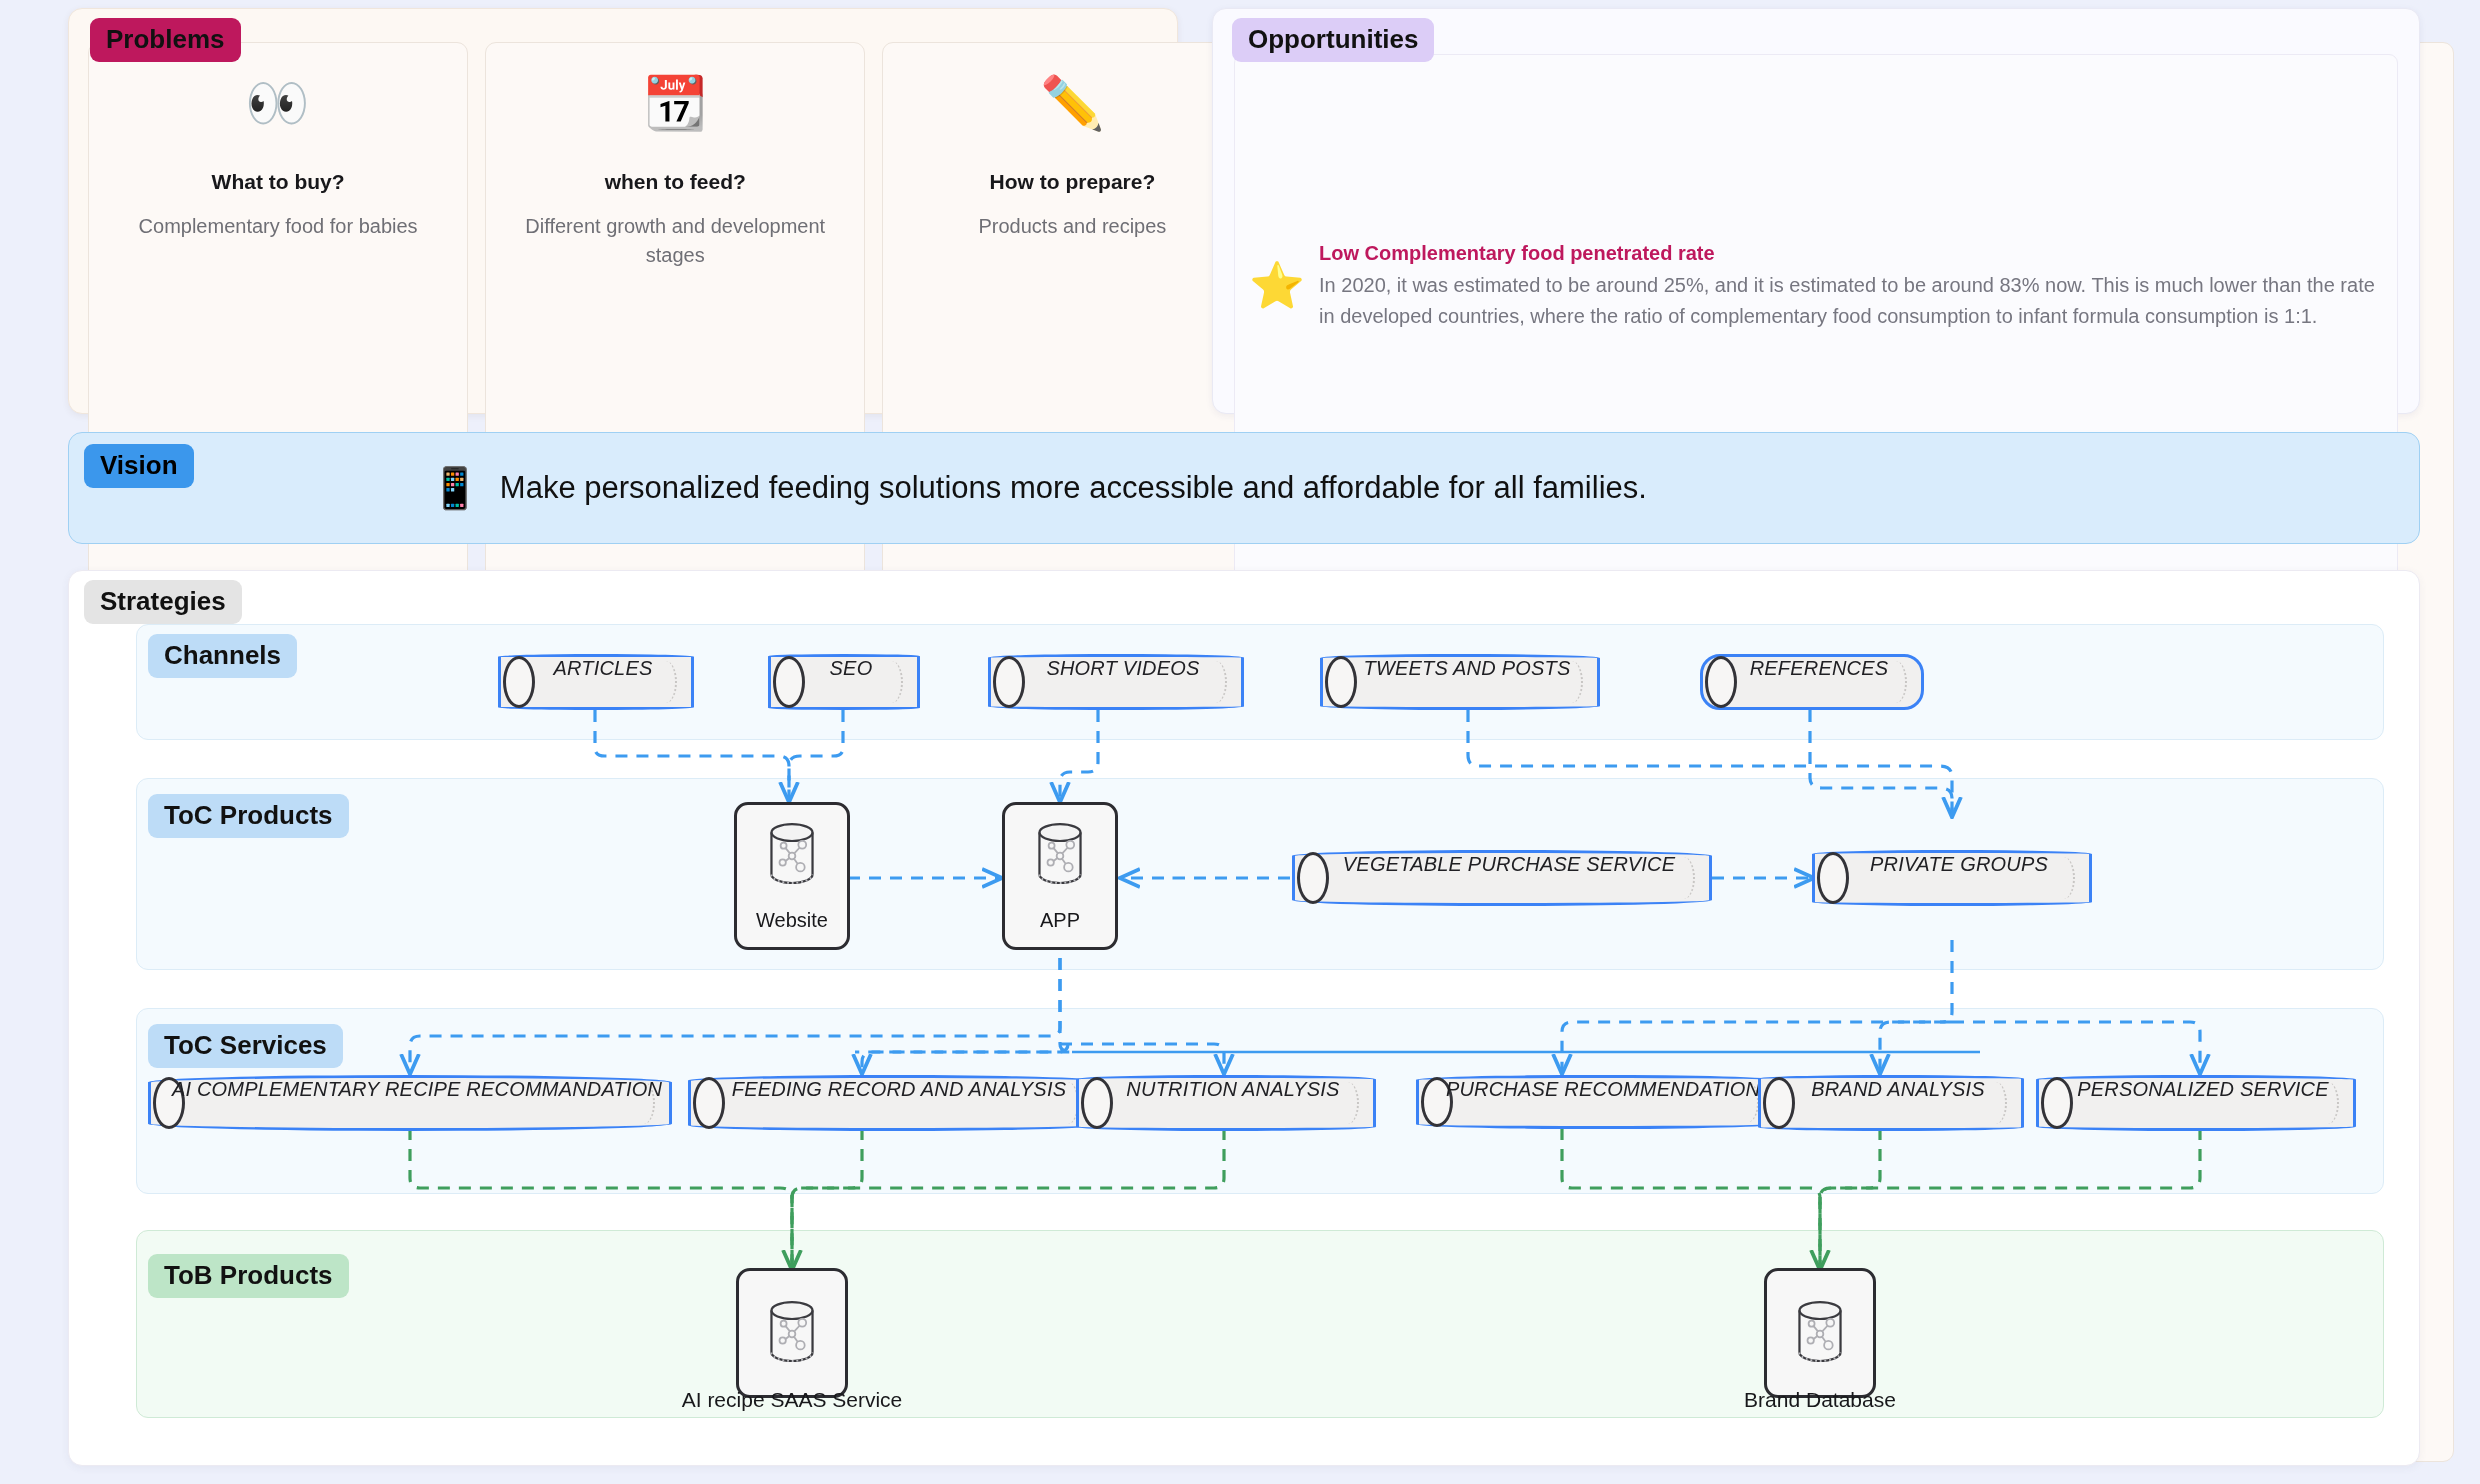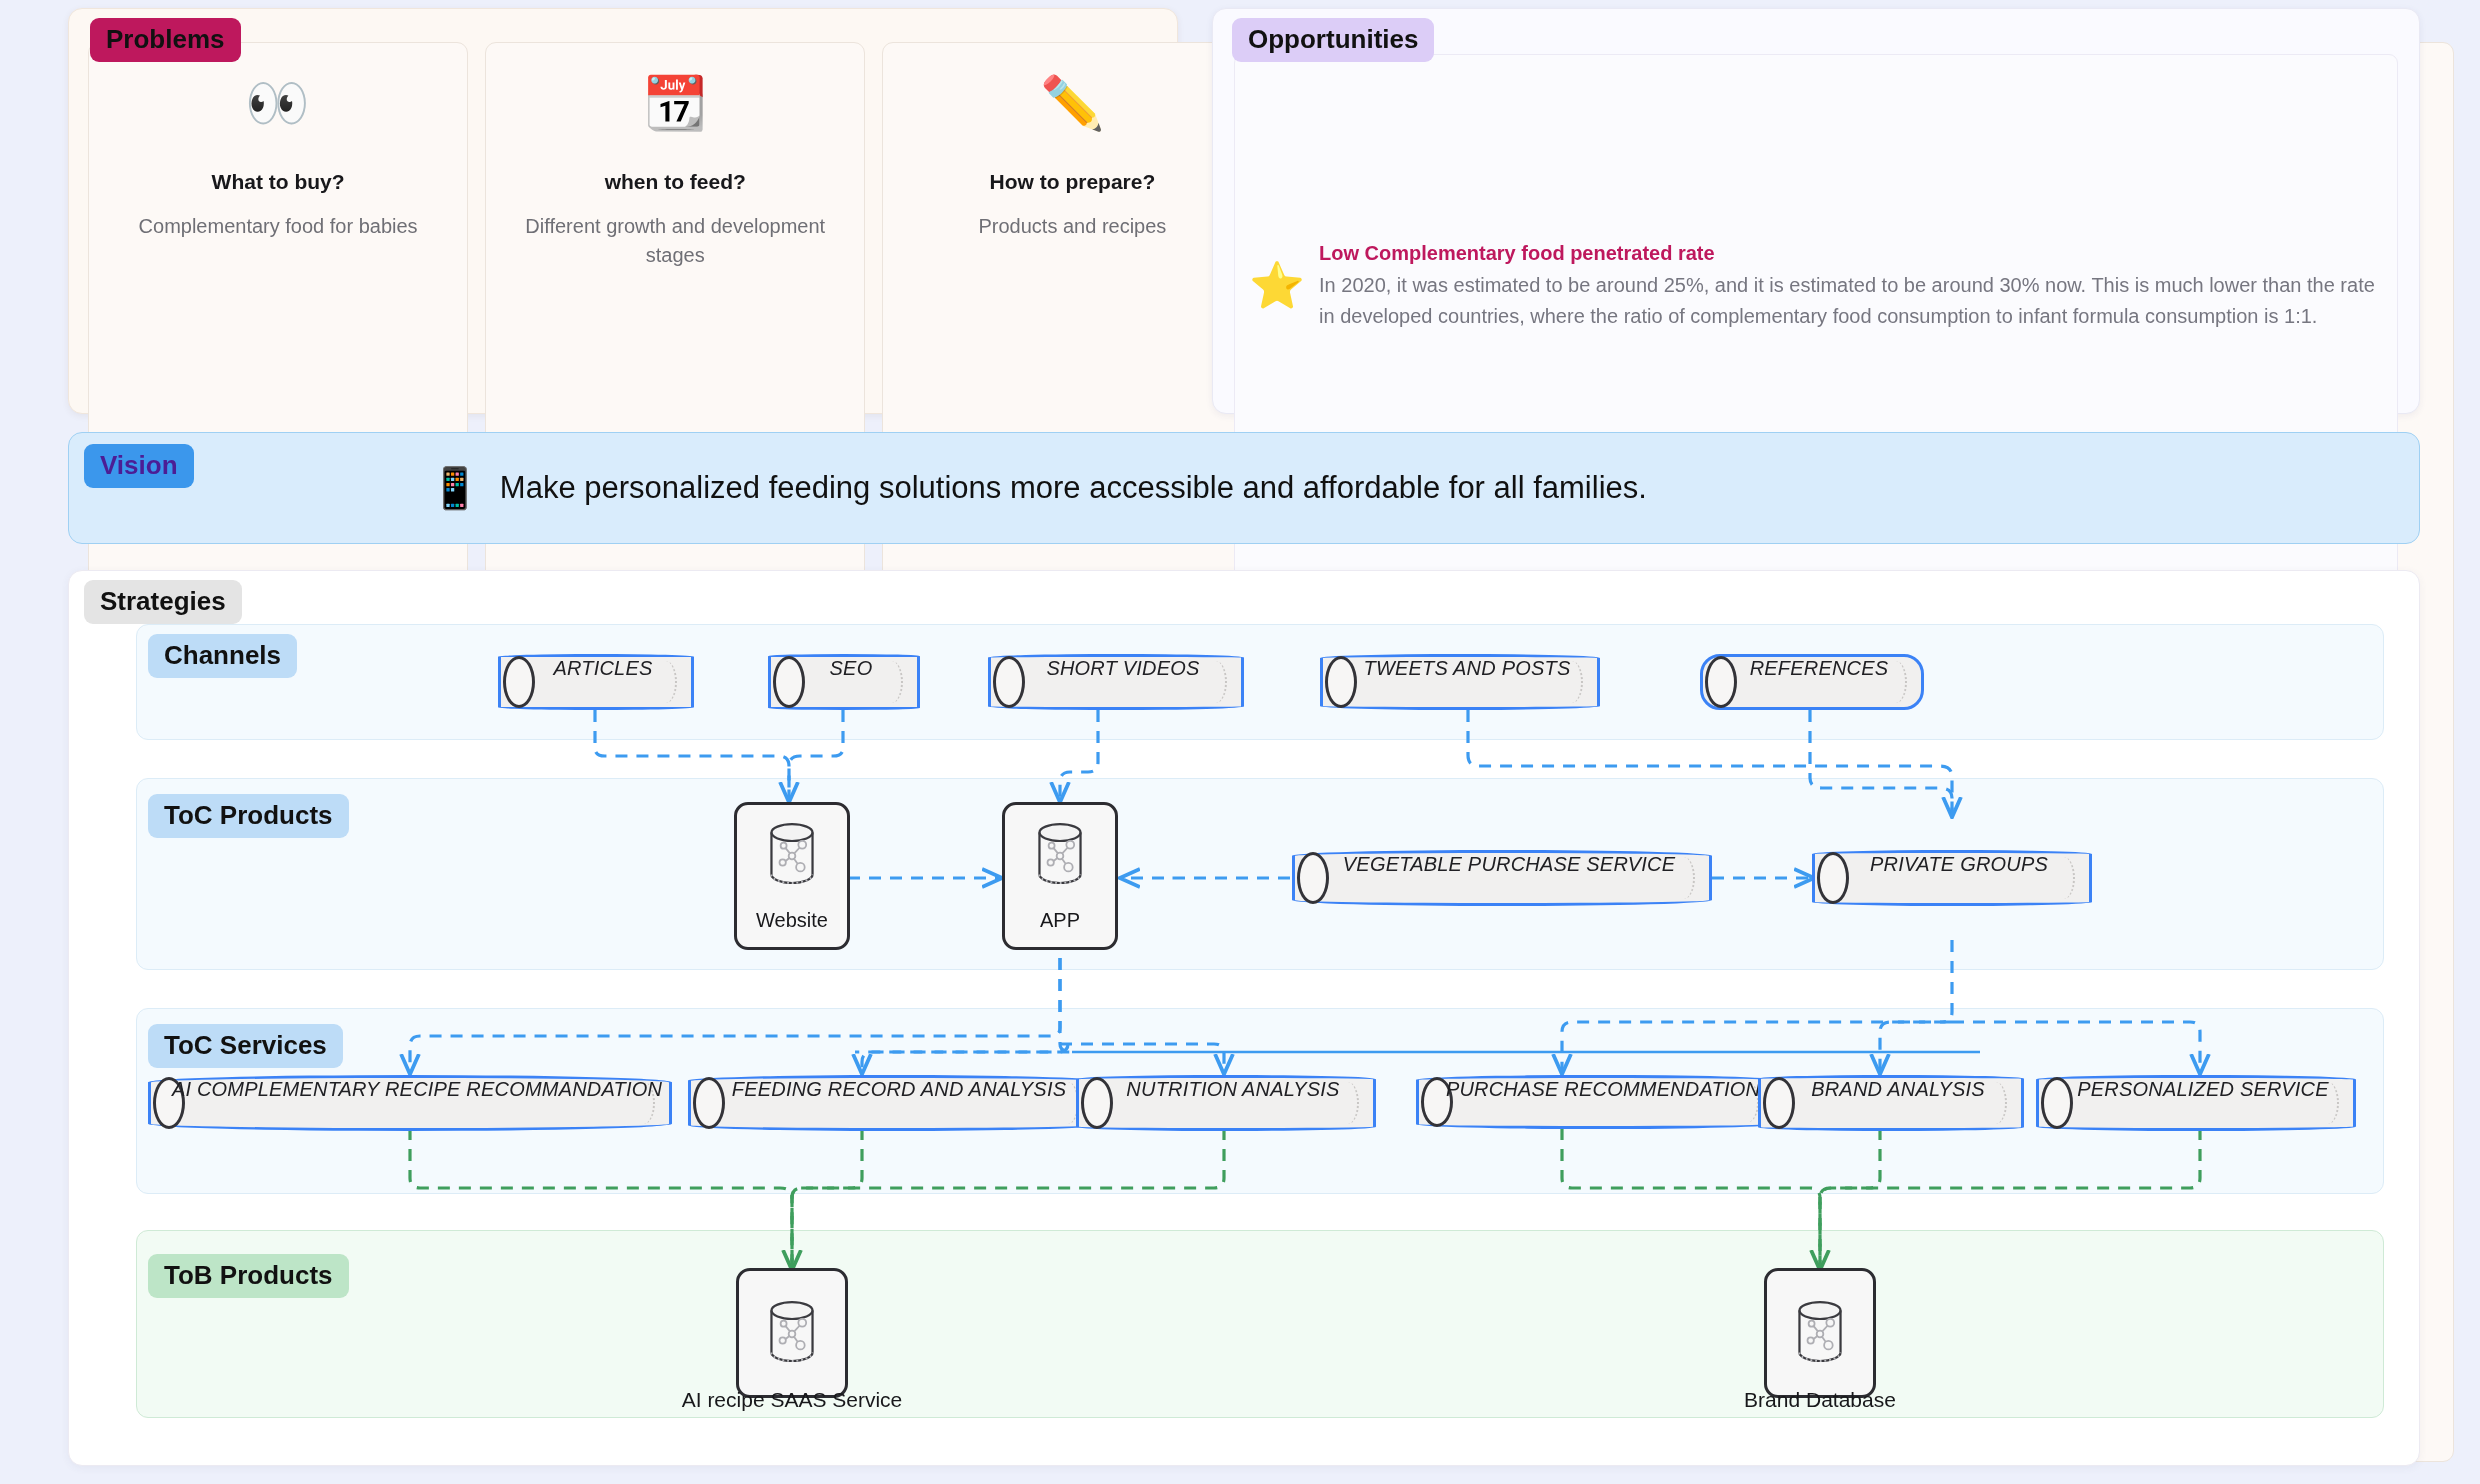--- a/index.html
+++ b/index.html
@@ -63,21 +63,21 @@
   .opp-star { font-size: 45px; line-height: 1; flex: 0 0 auto; }
   .opp-text { flex: 1 1 auto; }
   .opp-title { font-size: 20px; font-weight: 700; color: #be185d; line-height: 1.4; }
   .opp-desc { font-size: 20px; color: #767680; line-height: 1.55; margin-top: 3px; }
 
   
   .vision-card {
     position: absolute; left: 68px; top: 432px; width: 2352px; height: 112px;
     background: #d9ecfc; border: 1px solid #9fd0f3; border-radius: 14px;
   }
-  .badge-vision { left: 84px; top: 444px; background: #3b97ec; color: #4c1d95; }
+  .badge-vision { left: 84px; top: 444px; background: #3b97ec; color: #000000; }
   .vision-body {
     position: absolute; left: 430px; top: 0; height: 100%;
     display: flex; align-items: center; gap: 20px;
   }
   .vision-emoji { font-size: 40px; line-height: 1; }
   .vision-text { font-size: 31px; color: #111; font-weight: 400; }
 
   
   .strategies-card {
     position: absolute; left: 68px; top: 570px; width: 2352px; height: 896px;
@@ -186,21 +186,21 @@
     </div>
   </div>
 
   <div class="opps-card"></div>
   <div class="badge badge-opps">Opportunities</div>
   <div class="opp-list" style="left:1234px;right:1234px;top:54px;bottom:22px;width:1164px;">
     <div class="opp-item">
       <div class="opp-star">⭐</div>
       <div class="opp-text">
         <div class="opp-title">Low Complementary food penetrated rate</div>
-        <div class="opp-desc">In 2020, it was estimated to be around 25%, and it is estimated to be around 30% now. This is much lower than the rate in developed countries, where the ratio of complementary food consumption to infant formula consumption is 1:1.</div>
+        <div class="opp-desc">In 2020, it was estimated to be around 25%, and it is estimated to be around 83% now. This is much lower than the rate in developed countries, where the ratio of complementary food consumption to infant formula consumption is 1:1.</div>
       </div>
     </div>
     <div class="opp-item">
       <div class="opp-star">⭐</div>
       <div class="opp-text">
         <div class="opp-title">Lack of access to scientific infant feeding methods</div>
         <div class="opp-desc">Rural children in China face challenges due to their large population, low educational attainment, and widespread use of grandparents as caregivers.</div>
       </div>
     </div>
     <div class="opp-item">

